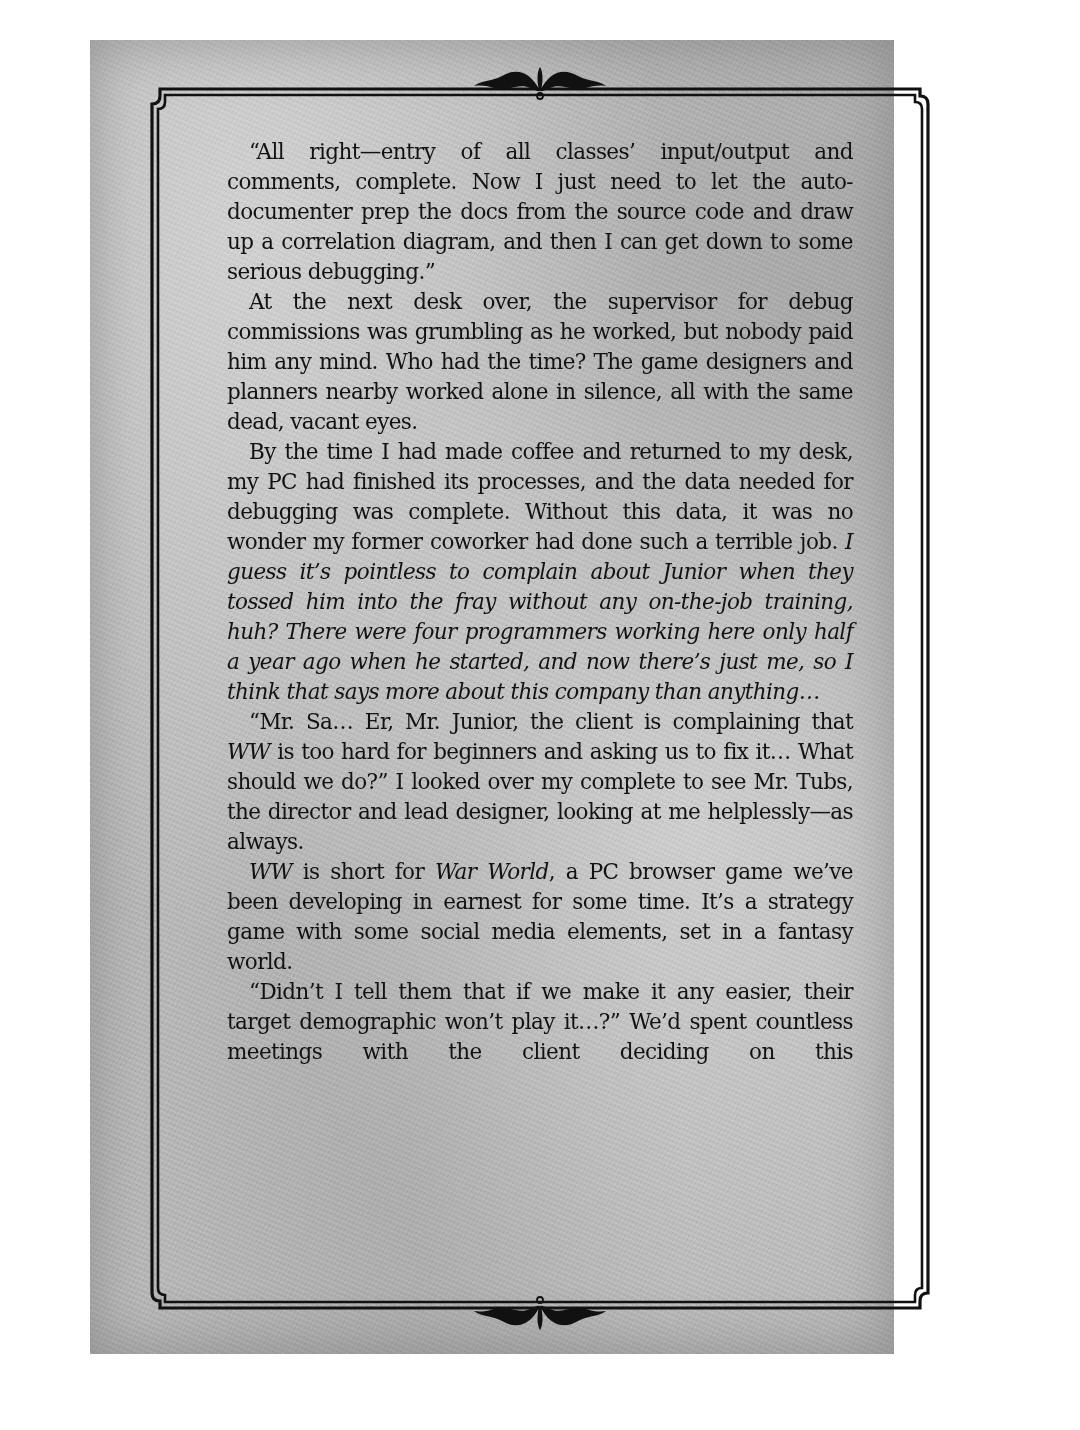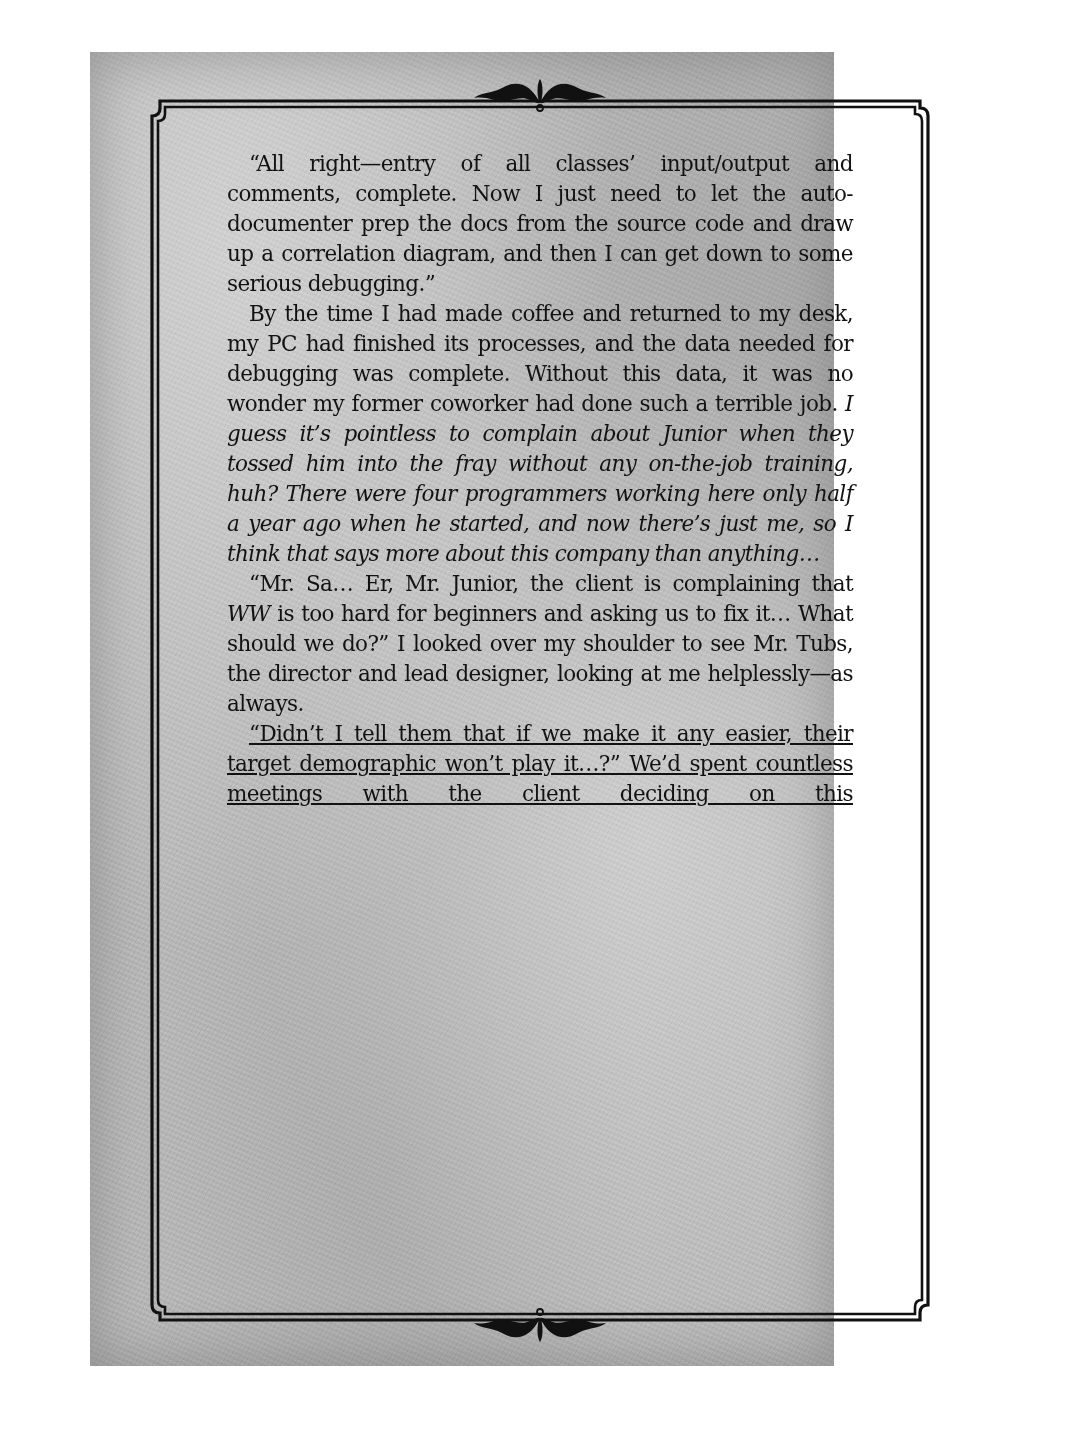--- a/index.html
+++ b/index.html
@@ -1,40 +1,40 @@
 <!DOCTYPE html>
 <html><head>
 <meta charset="utf-8">
 <style>
   html, body { margin: 0; padding: 0; background: #ffffff; }
   body { width: 1080px; height: 1430px; position: relative; overflow: hidden; }
 
   .page {
-    position: absolute; left: 90px; top: 52px; width: 744px; height: 1314px;
+    position: absolute; left: 90px; top: 40px; width: 804px; height: 1314px;
     background:
       radial-gradient(ellipse at 20% 15%, rgba(255,255,255,0.35), rgba(255,255,255,0) 45%),
       radial-gradient(ellipse at 75% 60%, rgba(255,255,255,0.30), rgba(255,255,255,0) 50%),
       radial-gradient(ellipse at 40% 85%, rgba(120,120,120,0.18), rgba(0,0,0,0) 40%),
       radial-gradient(ellipse at 90% 20%, rgba(110,110,110,0.20), rgba(0,0,0,0) 35%),
       repeating-linear-gradient(23deg, rgba(255,255,255,0.05) 0 2px, rgba(0,0,0,0.03) 2px 5px),
       repeating-linear-gradient(-61deg, rgba(0,0,0,0.035) 0 1px, rgba(255,255,255,0.04) 1px 4px),
       #b9b9b9;
     box-shadow: inset 0 0 60px rgba(90,90,90,0.45);
   }
 
   .frame-svg { position: absolute; left: 0; top: 0; width: 900px; height: 1314px; }
 
   .text-block {
     position: absolute; left: 137px; top: 97px; width: 626px;
     font-family: "DejaVu Serif", serif;
     font-size: 21.5px; line-height: 30px; color: #121212;
     letter-spacing: -0.6px;
   }
   .para { margin: 0; text-indent: 22px; text-align: justify; text-align-last: left; }
-  .para.last { text-align-last: justify; text-decoration: underline; }
+  .para.last { text-align-last: justify; }
   .it { font-style: italic; margin-top: 32px; }
 </style>
 </head>
 <body>
 
 <div class="page">
   <svg class="frame-svg" viewBox="0 0 900 1314" xmlns="http://www.w3.org/2000/svg">
     <g fill="none" stroke="#111" stroke-width="3.2">
 
       <path d="M 70 49 L 830 49 L 830 56 Q 838 56 838 64 L 838 1253 Q 830 1253 830 1261 L 830 1268 L 70 1268 L 70 1261 Q 62 1261 62 1253 L 62 64 Q 70 64 70 56 Z"></path>
@@ -62,17 +62,19 @@
       <circle cx="423" cy="1279" r="4"></circle>
         <circle cx="477" cy="1279" r="4"></circle>
       <circle cx="408" cy="1275" r="3"></circle>
         <circle cx="492" cy="1275" r="3"></circle>
       <circle cx="450" cy="1260" r="3" fill="none" stroke="#111" stroke-width="1.8"></circle>
     </g>
   </svg>
 
   <div class="text-block">
     <p class="para"><span>“All right—entry of all classes’ input/output and comments, complete. Now I just need to let the auto-documenter prep the docs from the source code and draw up a correlation diagram, and then I can get down to some serious debugging.”</span></p>
+    <p class="para"><span>At the next desk over, the supervisor for debug commissions was grumbling as he worked, but nobody paid him any mind. Who had the time? The game designers and planners nearby worked alone in silence, all with the same dead, vacant eyes.</span></p>
     <p class="para"><span>By the time I had made coffee and returned to my desk, my PC had finished its processes, and the data needed for debugging was complete. Without this data, it was no wonder my former coworker had done such a terrible job. </span><span class="it">I guess it’s pointless to complain about Junior when they tossed him into the fray without any on-the-job training, huh? There were four programmers working here only half a year ago when he started, and now there’s just me, so I think that says more about this company than anything…</span></p>
-    <p class="para"><span>“Mr. Sa… Er, Mr. Junior, the client is complaining that </span><span class="it">WW</span><span> is too hard for beginners and asking us to fix it… What should we do?” I looked over my shoulder to see Mr. Tubs, the director and lead designer, looking at me helplessly—as always.</span></p>
+    <p class="para"><span>“Mr. Sa… Er, Mr. Junior, the client is complaining that </span><span class="it">WW</span><span> is too hard for beginners and asking us to fix it… What should we do?” I looked over my complete to see Mr. Tubs, the director and lead designer, looking at me helplessly—as always.</span></p>
+    <p class="para"><span class="it">WW</span><span> is short for </span><span class="it">War World</span><span>, a PC browser game we’ve been developing in earnest for some time. It’s a strategy game with some social media elements, set in a fantasy world.</span></p>
     <p class="para last"><span>“Didn’t I tell them that if we make it any easier, their target demographic won’t play it…?” We’d spent countless meetings with the client deciding on this</span></p>
   </div>
 </div>
 
 </body></html>

